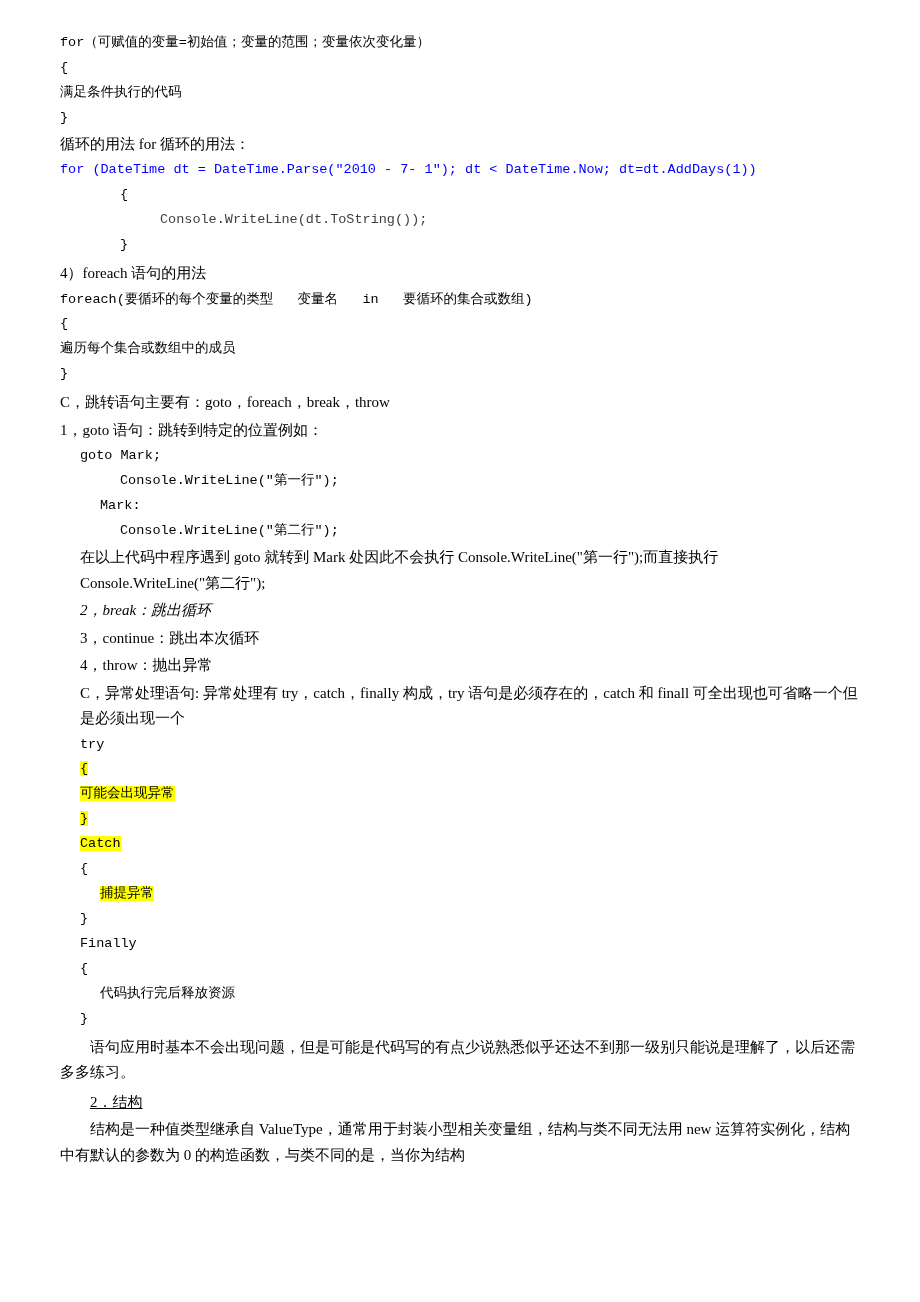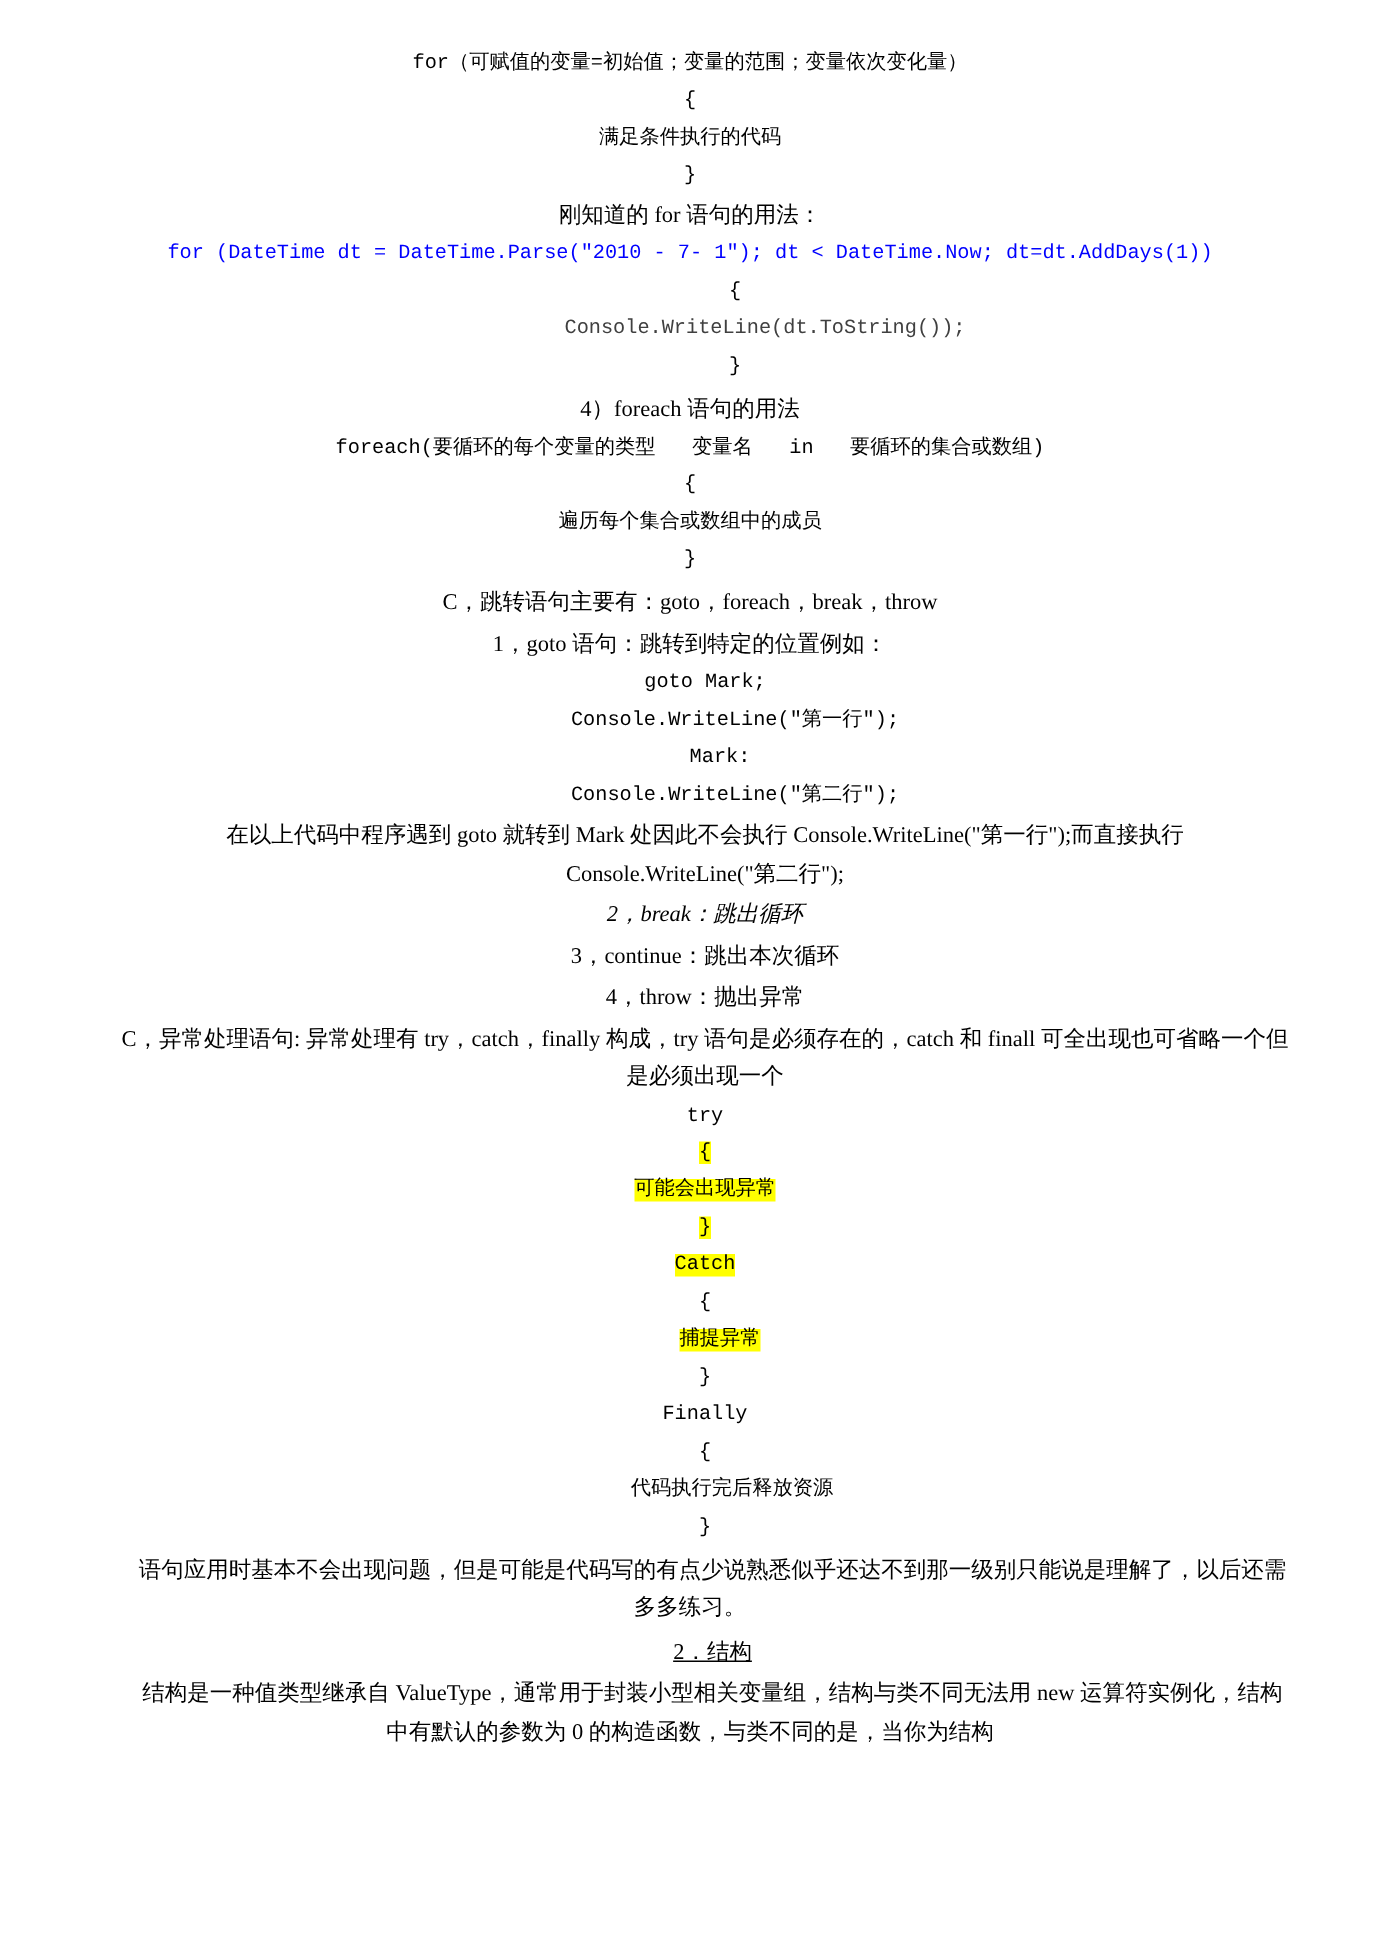--- a/index.html
+++ b/index.html
@@ -16,21 +16,20 @@
       min-height: 1302px;
       padding: 30px 60px 30px 60px;
       line-height: 1.7;
     }
     .content-area {
       width: 100%;
     }
     .text-line {
       display: block;
       margin-bottom: 2px;
-      text-align: center;
     }
     .code-block {
       font-family: "Courier New", Consolas, monospace;
       font-size: 13.5px;
       color: #000000;
       margin: 2px 0;
       display: block;
     }
     .code-blue {
       color: #0000ff;
@@ -63,21 +62,21 @@
     <span class="code-block">{</span>
   </div>
   <div class="text-line">
     <span class="code-block">满足条件执行的代码</span>
   </div>
   <div class="text-line">
     <span class="code-block">}</span>
   </div>
 
   <div class="text-line">
-    <span>刚知道的 for 语句的用法：</span>
+    <span>循环的用法 for 循环的用法：</span>
   </div>
 
   <div class="text-line">
     <span class="code-block">
       <span class="code-blue">for (DateTime dt = DateTime.Parse("2010 - 7- 1"); dt &lt; DateTime.Now; dt=dt.AddDays(1))</span>
     </span>
   </div>
 
   <div class="text-line">
     <span class="code-block indent3">{</span>
@@ -170,21 +169,21 @@
   <div class="text-line" style="margin-left:20px;">
     <span class="code-block">}</span>
   </div>
 
   <div class="text-line" style="margin-left:20px;">
     <span class="code-block">Finally</span>
   </div>
   <div class="text-line" style="margin-left:20px;">
     <span class="code-block">{</span>
   </div>
-  <div class="text-line" style="margin-left:56px;">
+  <div class="text-line" style="margin-left:40px;">
     <span class="code-block">代码执行完后释放资源</span>
   </div>
   <div class="text-line" style="margin-left:20px;">
     <span class="code-block">}</span>
   </div>
 
   <div class="text-line" style="text-indent:2em; margin-top:4px;">
     <span>语句应用时基本不会出现问题，但是可能是代码写的有点少说熟悉似乎还达不到那一级别只能说是理解了，以后还需多多练习。</span>
   </div>
 

